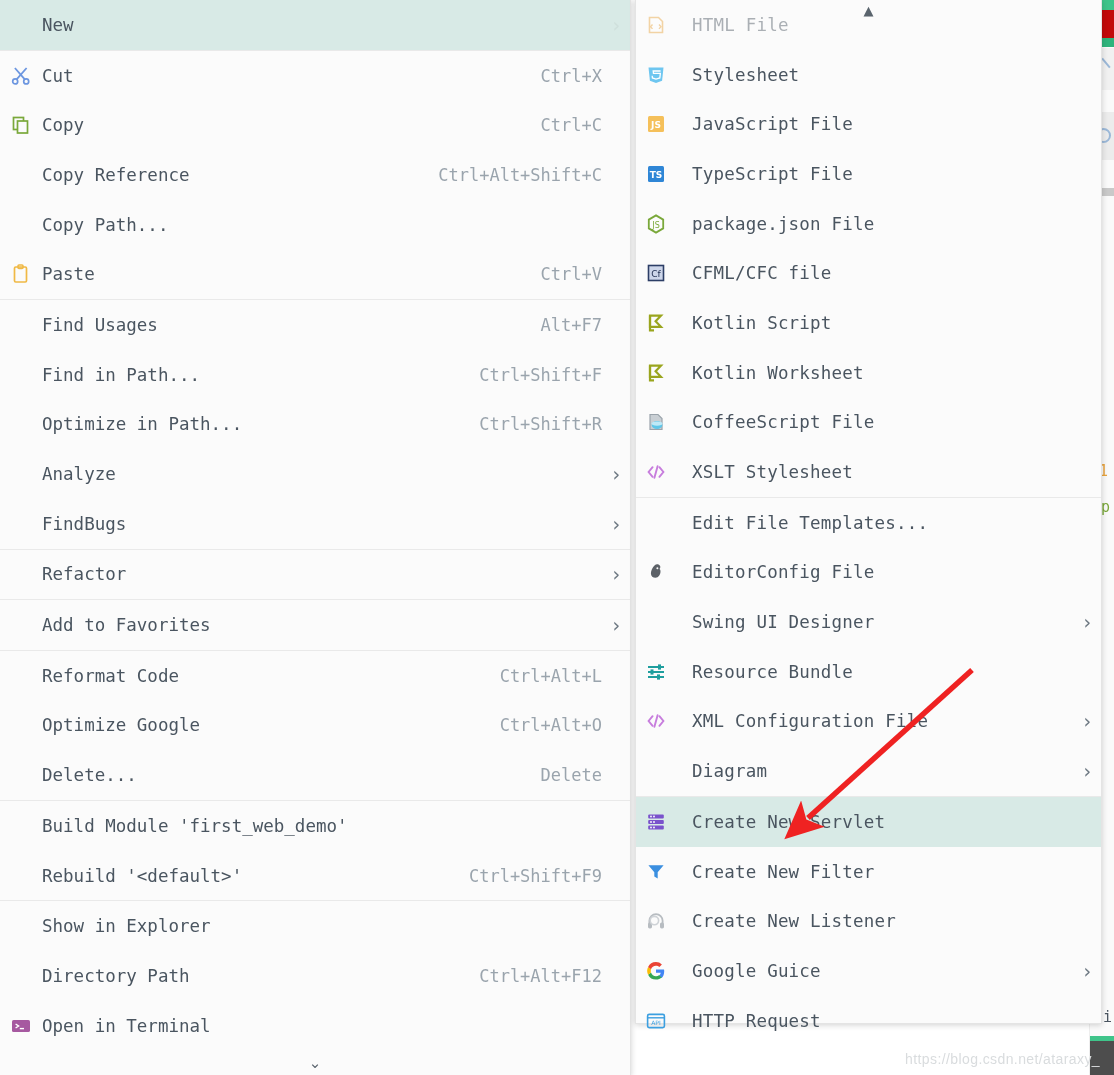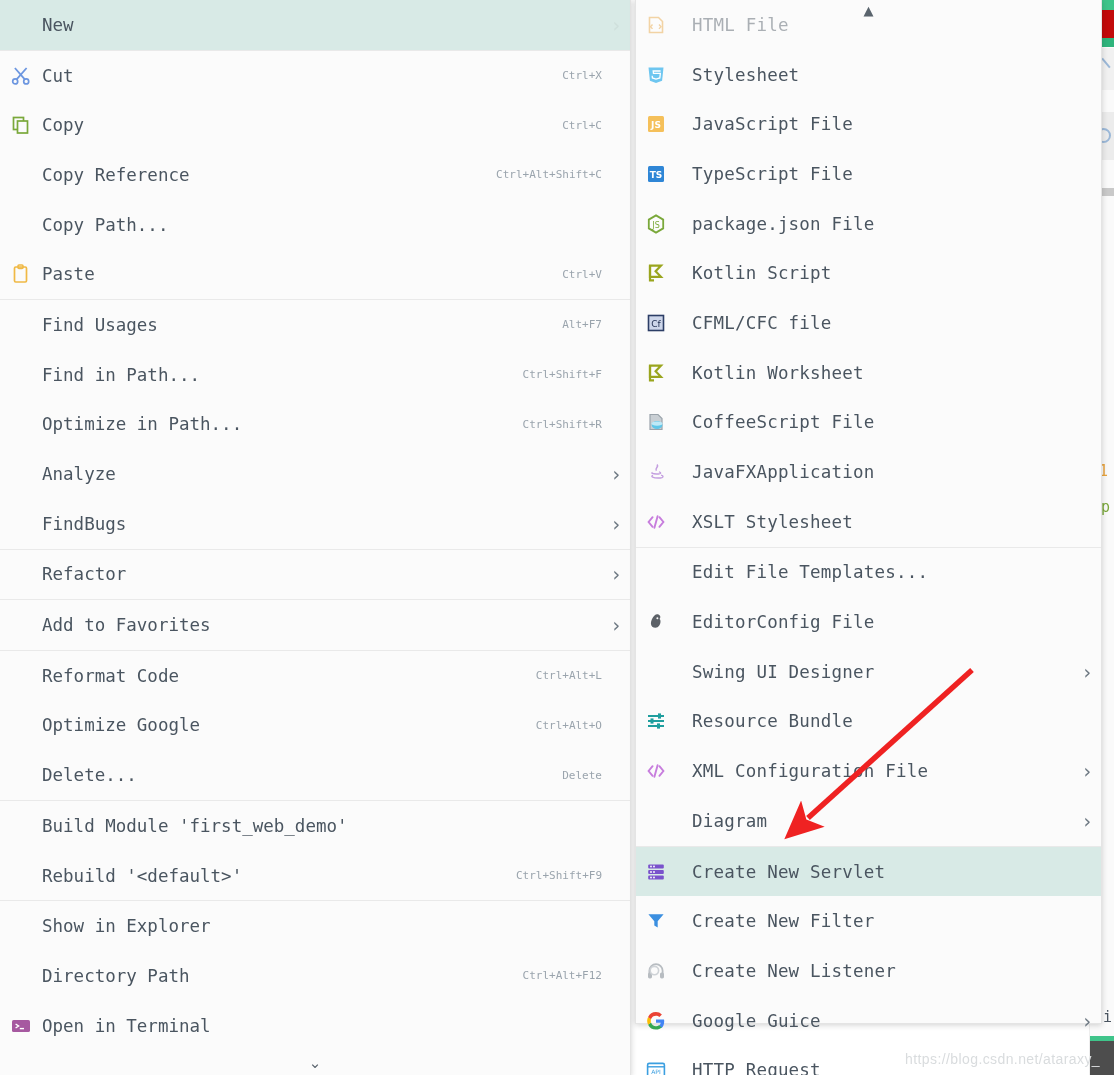--- a/index.html
+++ b/index.html
@@ -32,21 +32,21 @@
     color:#4a5560;font-size:17.5px;white-space:nowrap;
   }
   .row.sel{background:#d8eae6;}
   .row .ico{
     width:26px;min-width:26px;margin-left:10px;margin-right:6px;
     display:flex;align-items:center;justify-content:center;
     height:22px;
   }
   .row .ico.blank{}
   .row .lbl{flex:1;overflow:hidden;text-overflow:clip;}
-  .row .acc{color:#9aa4ad;font-size:11px;padding-right:12px;}
+  .row .acc{color:#9aa4ad;font-size:17px;padding-right:12px;}
   .row .chev{
     position:absolute;right:10px;top:50%;transform:translateY(-50%);
     color:#6f7a84;font-size:19px;font-family:"DejaVu Sans",sans-serif;
   }
   .row.sel .chev{color:#cfe0dc;}
   .sep{height:1px;background:#e9e9e9;margin:0;}
 
   
   #menu-left .lbl{margin-left:2px;}
   #menu-left .row{padding-right:16px;}
@@ -274,63 +274,53 @@
         <svg width="20" height="20" viewBox="0 0 20 20" xmlns="http://www.w3.org/2000/svg">
           <path d="M10 1.4l7.2 4.2v8.8L10 18.6 2.8 14.4V5.6z" fill="none" stroke="#7aa83a" stroke-width="1.8"></path>
                 <text x="10" y="13.6" font-size="8" font-family="DejaVu Sans, sans-serif" fill="#7aa83a" text-anchor="middle">JS</text>
         </svg>
       </span>
       <span class="lbl">package.json File</span>
     </div>
     <div class="row">
       <span class="ico">
         <svg width="20" height="20" viewBox="0 0 20 20" xmlns="http://www.w3.org/2000/svg">
+          <rect x="2.5" y="2.5" width="15" height="15" fill="#cdd6ea" stroke="#2c3e66" stroke-width="1.6"></rect>
+                <text x="10" y="14" font-size="9" font-family="DejaVu Sans, sans-serif" fill="#1d2b4d" text-anchor="middle">Cf</text>
+        </svg>
+      </span>
+      <span class="lbl">CFML/CFC file</span>
+    </div>
+    <div class="row">
+      <span class="ico">
+        <svg width="20" height="20" viewBox="0 0 20 20" xmlns="http://www.w3.org/2000/svg">
           <path d="M4 2.6h11l-5.4 5.6 5.4 5.6H4z" fill="none" stroke="#9aa51e" stroke-width="2.2"></path>
                 <path d="M4 2.6v14.8h4" fill="none" stroke="#9aa51e" stroke-width="2.2"></path>
         </svg>
       </span>
       <span class="lbl">Kotlin Script</span>
-    </div>
-    <div class="row">
-      <span class="ico">
-        <svg width="20" height="20" viewBox="0 0 20 20" xmlns="http://www.w3.org/2000/svg">
-          <rect x="2.5" y="2.5" width="15" height="15" fill="#cdd6ea" stroke="#2c3e66" stroke-width="1.6"></rect>
-                <text x="10" y="14" font-size="9" font-family="DejaVu Sans, sans-serif" fill="#1d2b4d" text-anchor="middle">Cf</text>
-        </svg>
-      </span>
-      <span class="lbl">CFML/CFC file</span>
     </div>
     <div class="row">
       <span class="ico">
         <svg width="20" height="20" viewBox="0 0 20 20" xmlns="http://www.w3.org/2000/svg">
           <path d="M4 2.6h11l-5.4 5.6 5.4 5.6H4z" fill="none" stroke="#9aa51e" stroke-width="2.2"></path>
                 <path d="M4 2.6v14.8h4" fill="none" stroke="#9aa51e" stroke-width="2.2"></path>
         </svg>
       </span>
       <span class="lbl">Kotlin Worksheet</span>
     </div>
     <div class="row">
       <span class="ico">
         <svg width="20" height="20" viewBox="0 0 20 20" xmlns="http://www.w3.org/2000/svg">
           <path d="M4 2.5h8l4 4v11H4z" fill="#c9cfd4" stroke="#9aa3ab" stroke-width="1.2"></path>
                 <ellipse cx="11" cy="13" rx="5.4" ry="4" fill="#5fc6e8"></ellipse>
                 <ellipse cx="11" cy="11.6" rx="5.4" ry="2.1" fill="#bfe9f7"></ellipse>
         </svg>
       </span>
       <span class="lbl">CoffeeScript File</span>
-    </div>
-    <div class="row">
-      <span class="ico">
-        <svg width="20" height="20" viewBox="0 0 20 20" xmlns="http://www.w3.org/2000/svg">
-          <path d="M7 13.4c-3 1 .4 2.6 5 2.6 2.6 0 5-.7 5-1.6 0-.7-1-1.1-2-1.3" fill="none" stroke="#c49fe0" stroke-width="1.4"></path>
-                <path d="M11 2.5c2.4 2.4-2.6 3.6-.6 6.2" fill="none" stroke="#c49fe0" stroke-width="1.5"></path>
-                <path d="M6.5 10.4c-1.6.7 0 1.6 3.9 1.6 2.6 0 4.3-.5 4.3-1.1 0-.5-.8-.8-1.8-1" fill="none" stroke="#c49fe0" stroke-width="1.3"></path>
-        </svg>
-      </span>
-      <span class="lbl">JavaFXApplication</span>
     </div>
     <div class="row">
       <span class="ico">
         <svg width="20" height="20" viewBox="0 0 20 20" xmlns="http://www.w3.org/2000/svg">
           <path d="M6.6 5.2L2.6 10l4 4.8M13.4 5.2L17.4 10l-4 4.8" fill="none" stroke="#c77ddd" stroke-width="1.9" stroke-linecap="round"></path>
                 <line x1="11.6" y1="4.2" x2="8.4" y2="15.8" stroke="#c77ddd" stroke-width="1.9" stroke-linecap="round"></line>
         </svg>
       </span>
       <span class="lbl">XSLT Stylesheet</span>
     </div>

